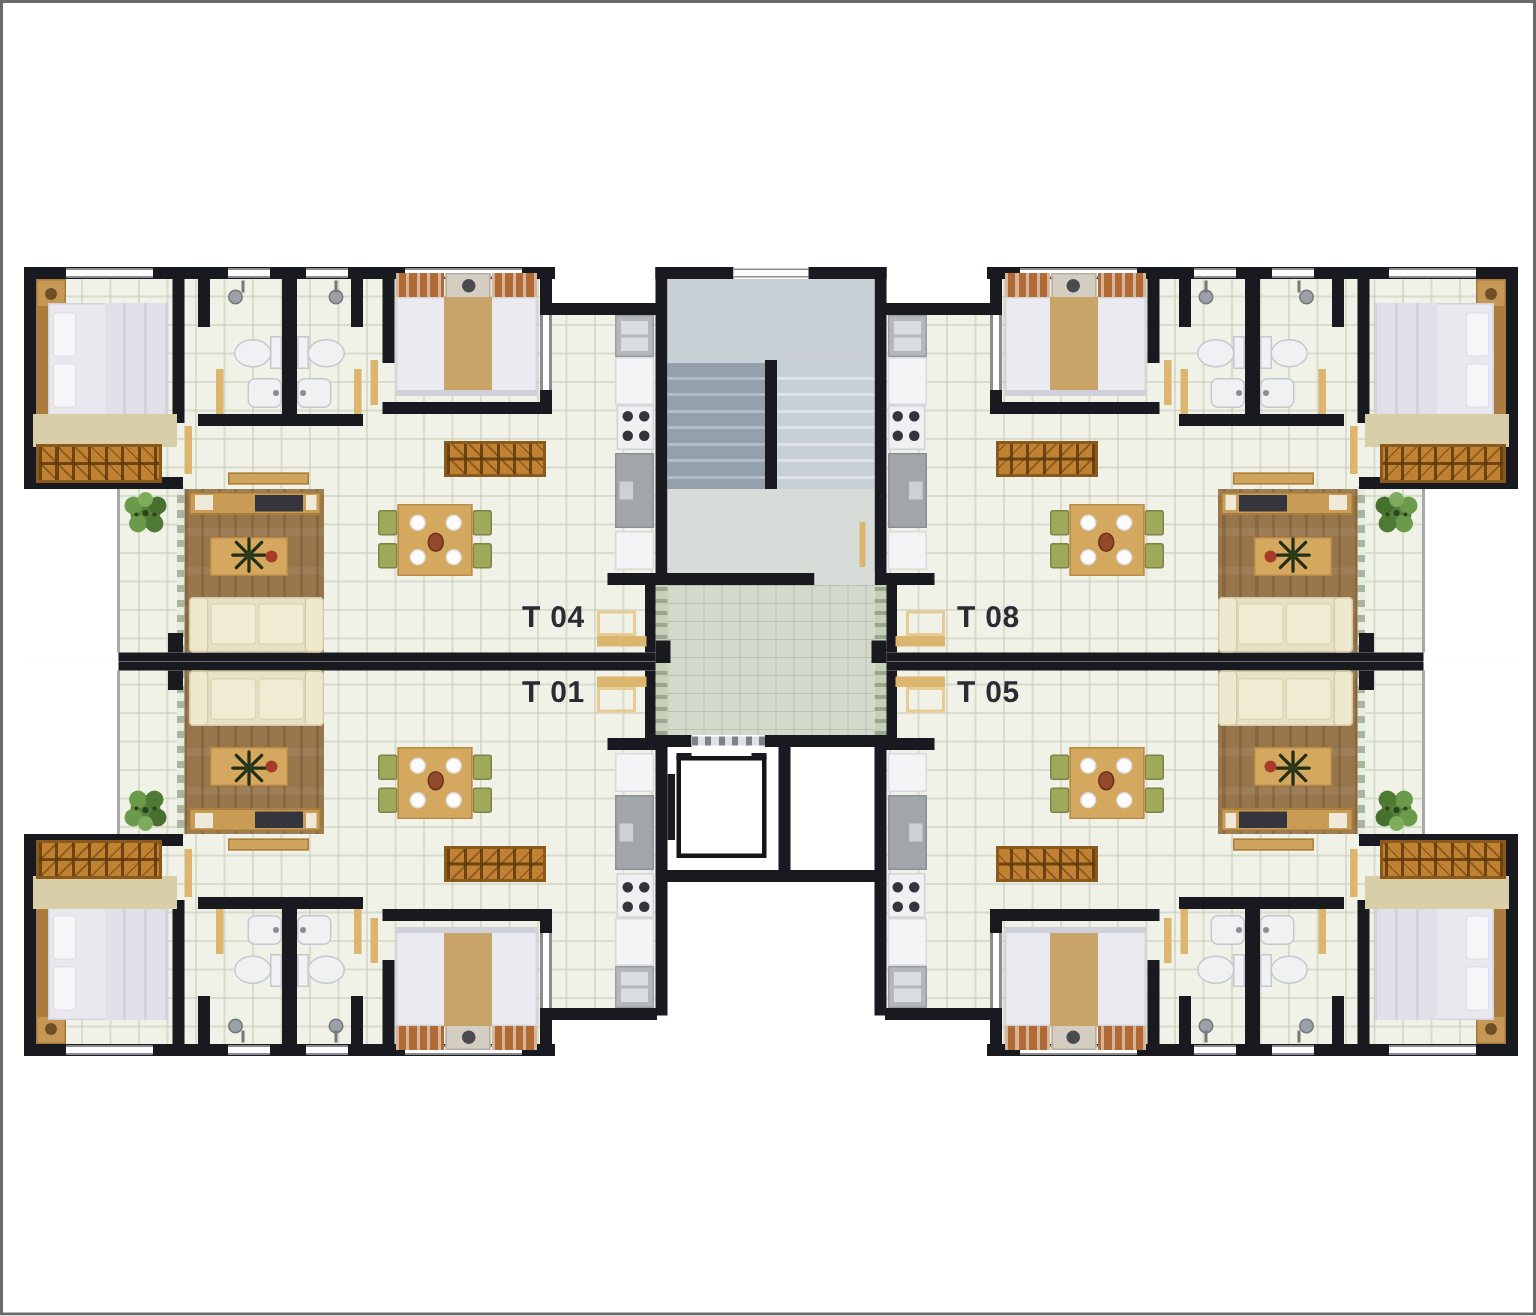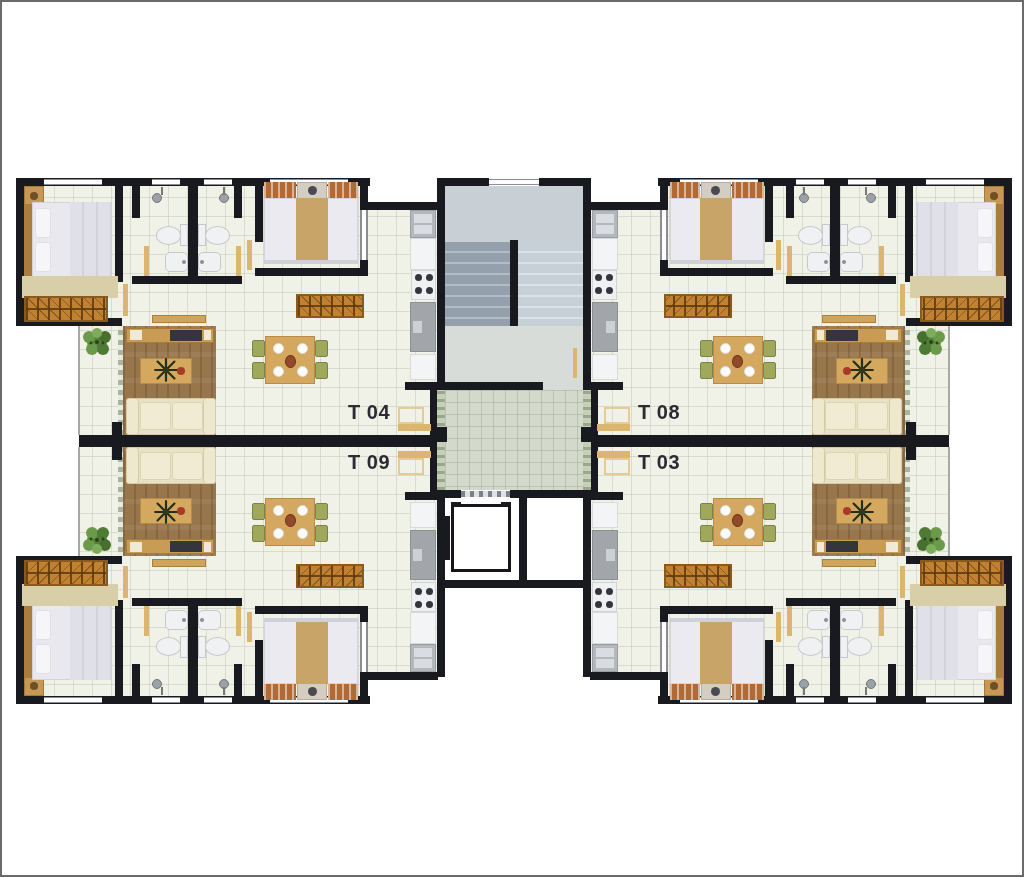--- a/index.html
+++ b/index.html
@@ -578,17 +578,17 @@
       <div style="left:14px;top:330px;width:60px;height:68px;background:#fff;border:3px solid #15151a;"></div>
       <div class="wall" style="left:14px;top:328px;width:10px;height:4px;"></div>
       <div class="wall" style="left:64px;top:328px;width:10px;height:4px;"></div>
       <div class="wall" style="left:8px;top:342px;width:5px;height:44px;"></div>
       <div class="wall" style="left:0;top:406px;width:154px;height:8px;"></div>
       <div class="wall" style="left:0;top:414px;width:8px;height:89px;"></div>
       <div class="wall" style="left:146px;top:414px;width:8px;height:89px;"></div>
     </div>
 
     <div class="unit-label" style="left:346px;top:399px;">T 04</div>
-    <div class="unit-label" style="left:346px;top:449px;">T 09</div>
+    <div class="unit-label" style="left:346px;top:449px;">T 01</div>
     <div class="unit-label" style="left:636px;top:399px;">T 08</div>
-    <div class="unit-label" style="left:636px;top:449px;">T 03</div>
+    <div class="unit-label" style="left:636px;top:449px;">T 05</div>
   </div>
 </div>
 
 </body></html>

